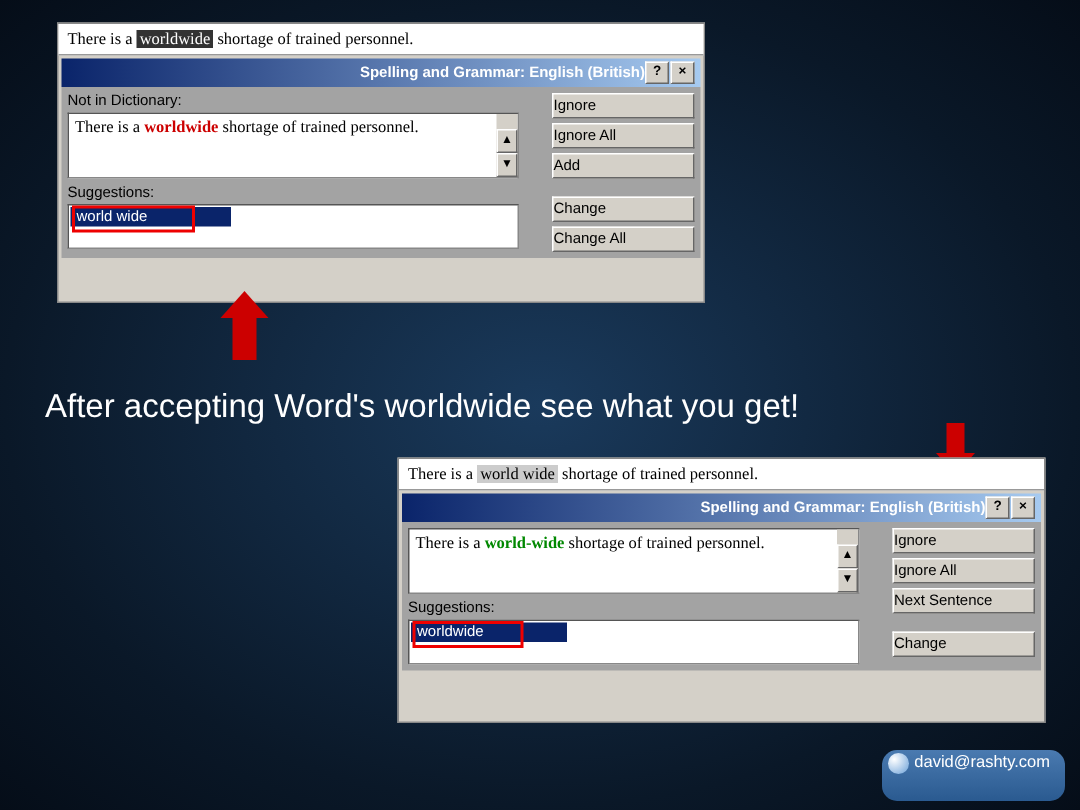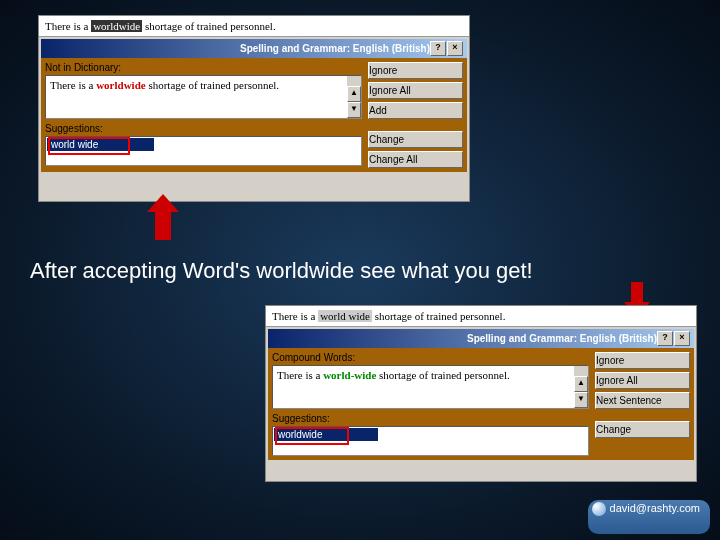--- a/index.html
+++ b/index.html
@@ -52,26 +52,26 @@
     border: 1px solid #fff;
     border-right-color: #666; border-bottom-color: #666;
     font-size: 9px;
     line-height: 11px;
     text-align: center;
     color: #000;
     font-family: Arial;
     font-weight: bold;
   }
   .dlgbody {
-    background: #a16207;
+    background: #a3a3a3;
     padding: 4px;
     font-family: Tahoma, sans-serif;
     font-size: 10px;
     display: flex;
-    gap: 6px;
+    gap: 22px;
   }
   .leftcol { flex: 1; }
   .rightcol { width: 95px; display: flex; flex-direction: column; gap: 3px; }
   .lbl { font-size: 10px; margin-bottom: 2px; }
   .textbox {
     background: #fff;
     border: 1px solid #888;
     border-top-color: #555; border-left-color: #555;
     padding: 3px 4px;
     font-family: "Times New Roman", serif;
@@ -242,21 +242,20 @@
   <div class="dlg">
     <div class="titlebar">
       <span>Spelling and Grammar: English (British)</span>
       <div class="wincontrols">
         <div class="winbtn">?</div>
         <div class="winbtn">×</div>
       </div>
     </div>
     <div class="dlgbody">
       <div class="leftcol">
-        <div class="lbl">Compound Words:</div>
         <div class="textbox">
           <span>There is a </span><span class="err-green">world-wide</span><span> shortage of trained personnel.</span>
           <div class="scroll-v">
             <div class="scrollbtn">▲</div>
             <div class="scrollbtn">▼</div>
           </div>
         </div>
         <div class="lbl" style="margin-top:4px">Suggestions:</div>
         <div class="suglist">
           <span class="sugitem">worldwide</span>

